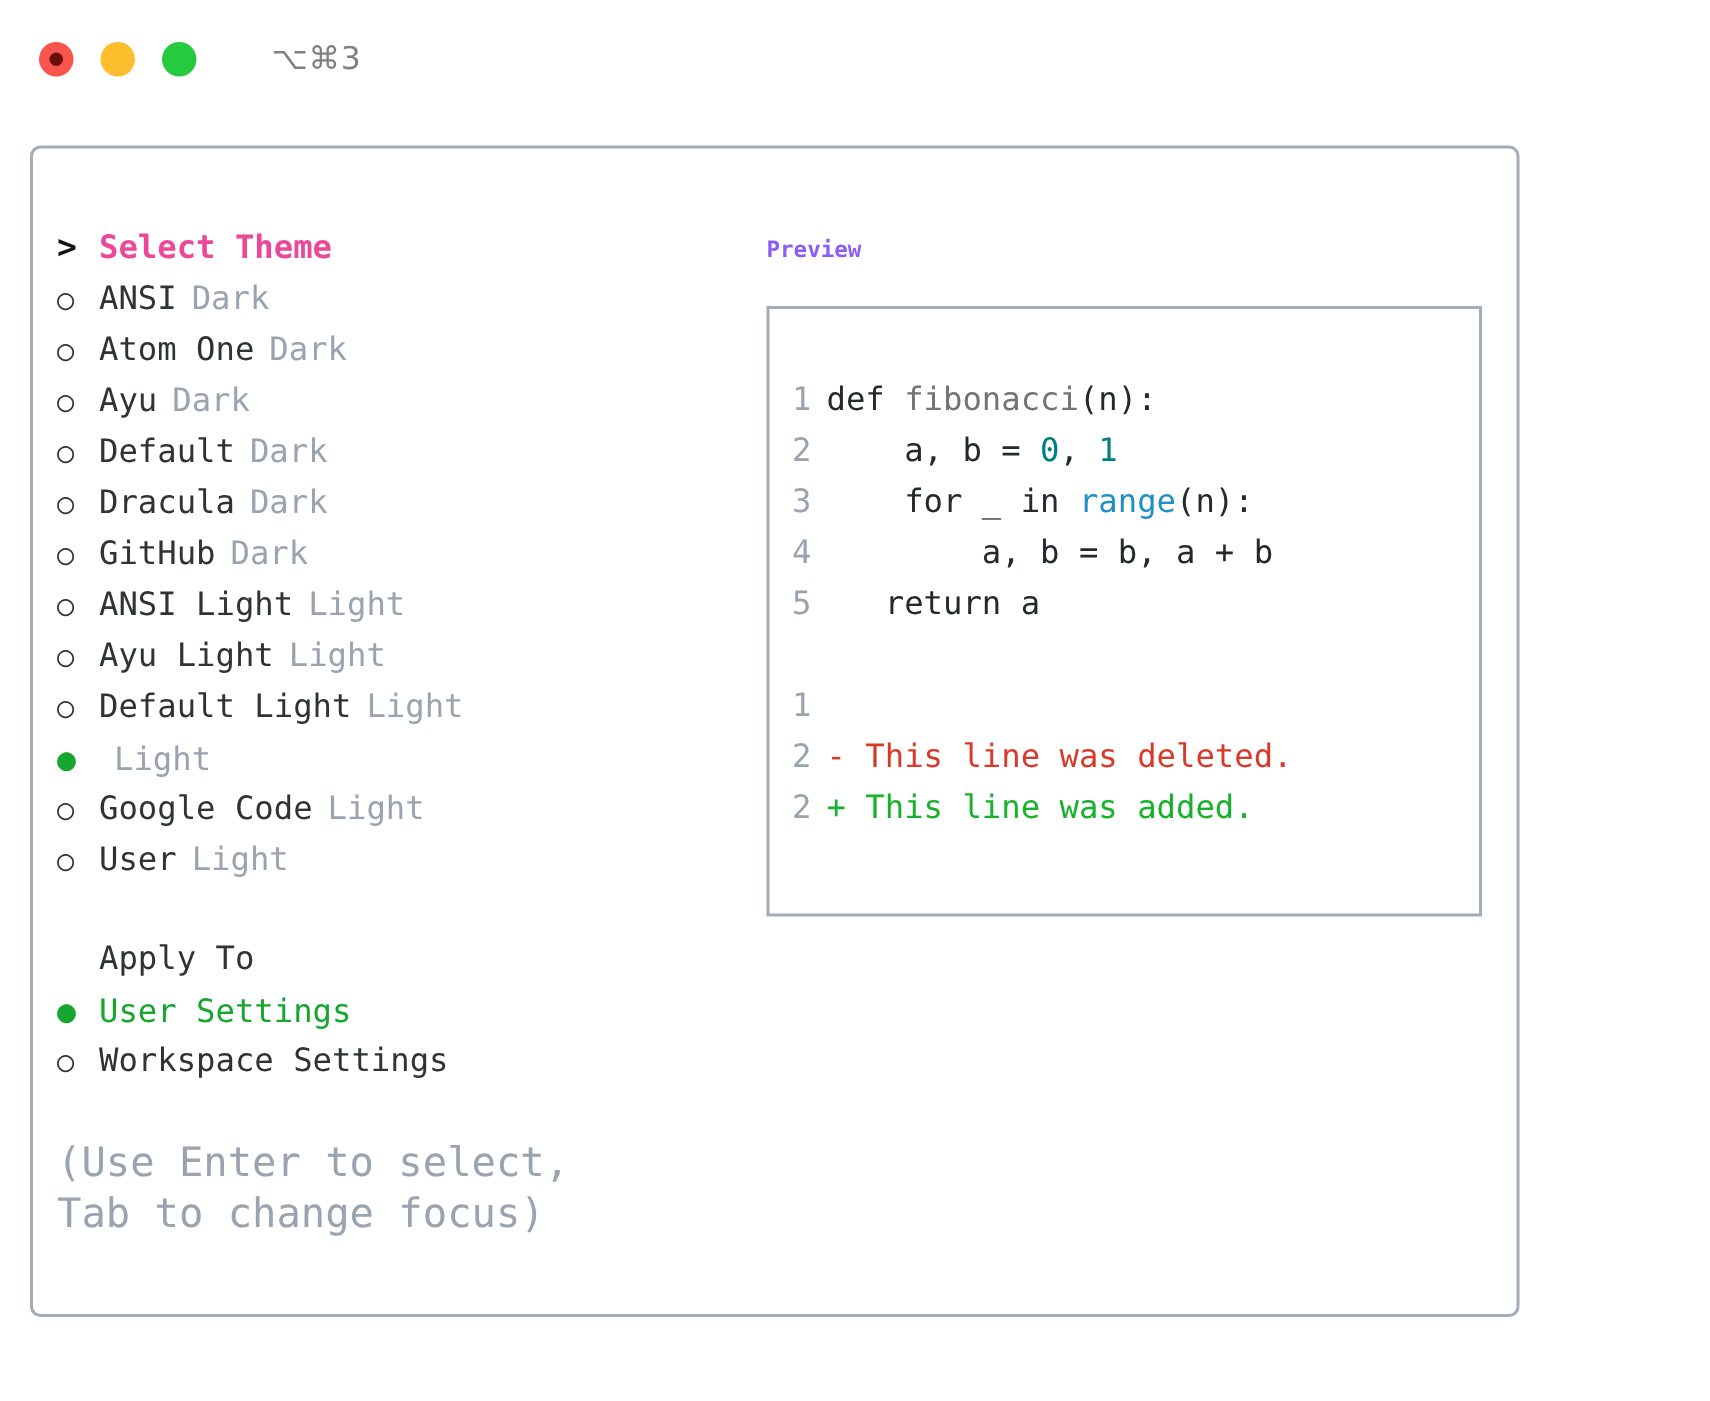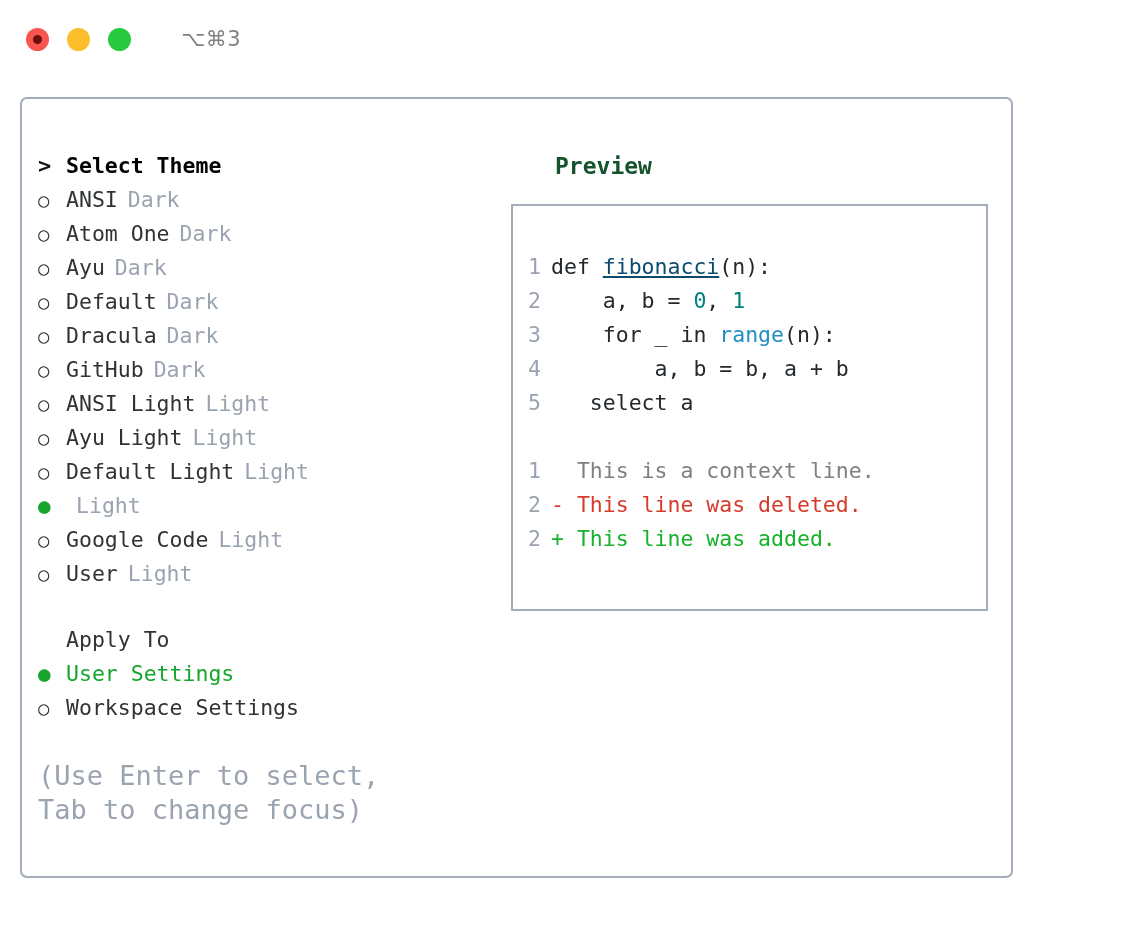--- a/index.html
+++ b/index.html
@@ -111,21 +111,21 @@
     font-size: 19px;
     line-height: 34px;
   }
   .bullet.dot-empty { color: #2f3336; }
   .bullet.dot-full  { color: #16a62e; font-size: 21px; }
   .bullet.caret     { color: #111418; font-weight: bold; font-size: 22px; }
   .bullet.blank     { color: transparent; }
 
   .row-label { color: #2f3336; }
   .row-label.selected { color: #16a62e; }
-  .row-label.heading  { color: #000000; font-weight: bold; }
+  .row-label.heading  { color: #ec4899; font-weight: bold; }
   .row-tag {
     color: #9aa3b0;
     margin-left: 10px;
     text-align: center;
   }
 
   #section-gap { height: 32px; }
 
   #hint {
     margin-top: 34px;
@@ -136,26 +136,25 @@
     white-space: pre-wrap;
   }
 
   
   #right-pane {
     flex: 1;
     padding: 50px 0 0 19px;
     box-sizing: border-box;
   }
   #preview-title {
-    color: #14532d;
+    color: #8b5cf6;
     font-weight: bold;
-    font-size: 23px;
+    font-size: 15px;
     line-height: 34px;
     margin-bottom: 21px;
-    margin-left: 44px;
   }
   #preview-box {
     width: 477px;
     height: 407px;
     border: 2px solid #a3acba;
     box-sizing: border-box;
     background: #ffffff;
     padding: 44px 0 0 0;
   }
   .code-line {
@@ -167,21 +166,21 @@
   }
   .lineno {
     width: 38px;
     flex: none;
     text-align: right;
     color: #9aa3b0;
     padding-right: 10px;
     box-sizing: border-box;
   }
   .code-text { color: #24292e; }
-  .code-text .tok-fn  { color: #0c4a6e; text-decoration: underline; }
+  .code-text .tok-fn  { color: #737373; }
   .code-text .tok-num { color: #008080; }
   .code-text .tok-bi  { color: #1f8fc4; }
   .diff-ctx { color: #808080; }
   .diff-del { color: #d73a2a; }
   .diff-add { color: #16b22a; }
   .code-spacer { height: 34px; }
 </style>
 </head>
 <body>
 
@@ -290,25 +289,25 @@
       </div>
 
       <div id="right-pane">
         <div id="preview-title">Preview</div>
         <div id="preview-box">
           <div id="code-block">
               <div class="code-line"><span class="lineno">1</span><span class="code-text"><span>def </span><span class="tok-fn">fibonacci</span><span>(n):</span></span></div>
               <div class="code-line"><span class="lineno">2</span><span class="code-text"><span>    a, b = </span><span class="tok-num">0</span><span>, </span><span class="tok-num">1</span></span></div>
               <div class="code-line"><span class="lineno">3</span><span class="code-text"><span>    for _ in </span><span class="tok-bi">range</span><span>(n):</span></span></div>
               <div class="code-line"><span class="lineno">4</span><span class="code-text"><span>        a, b = b, a + b</span></span></div>
-              <div class="code-line"><span class="lineno">5</span><span class="code-text"><span>   select a</span></span></div>
+              <div class="code-line"><span class="lineno">5</span><span class="code-text"><span>   return a</span></span></div>
             </div>
           <div class="code-spacer"></div>
           <div id="diff-block">
-              <div class="code-line"><span class="lineno">1</span><span class="diff-ctx">  </span><span class="diff-ctx">This is a context line.</span></div>
+              <div class="code-line"><span class="lineno">1</span><span class="diff-ctx">  </span></div>
               <div class="code-line"><span class="lineno">2</span><span class="diff-del">- </span><span class="diff-del">This line was deleted.</span></div>
               <div class="code-line"><span class="lineno">2</span><span class="diff-add">+ </span><span class="diff-add">This line was added.</span></div>
             </div>
         </div>
       </div>
 
     </div>
   </div>
 </div>
 

